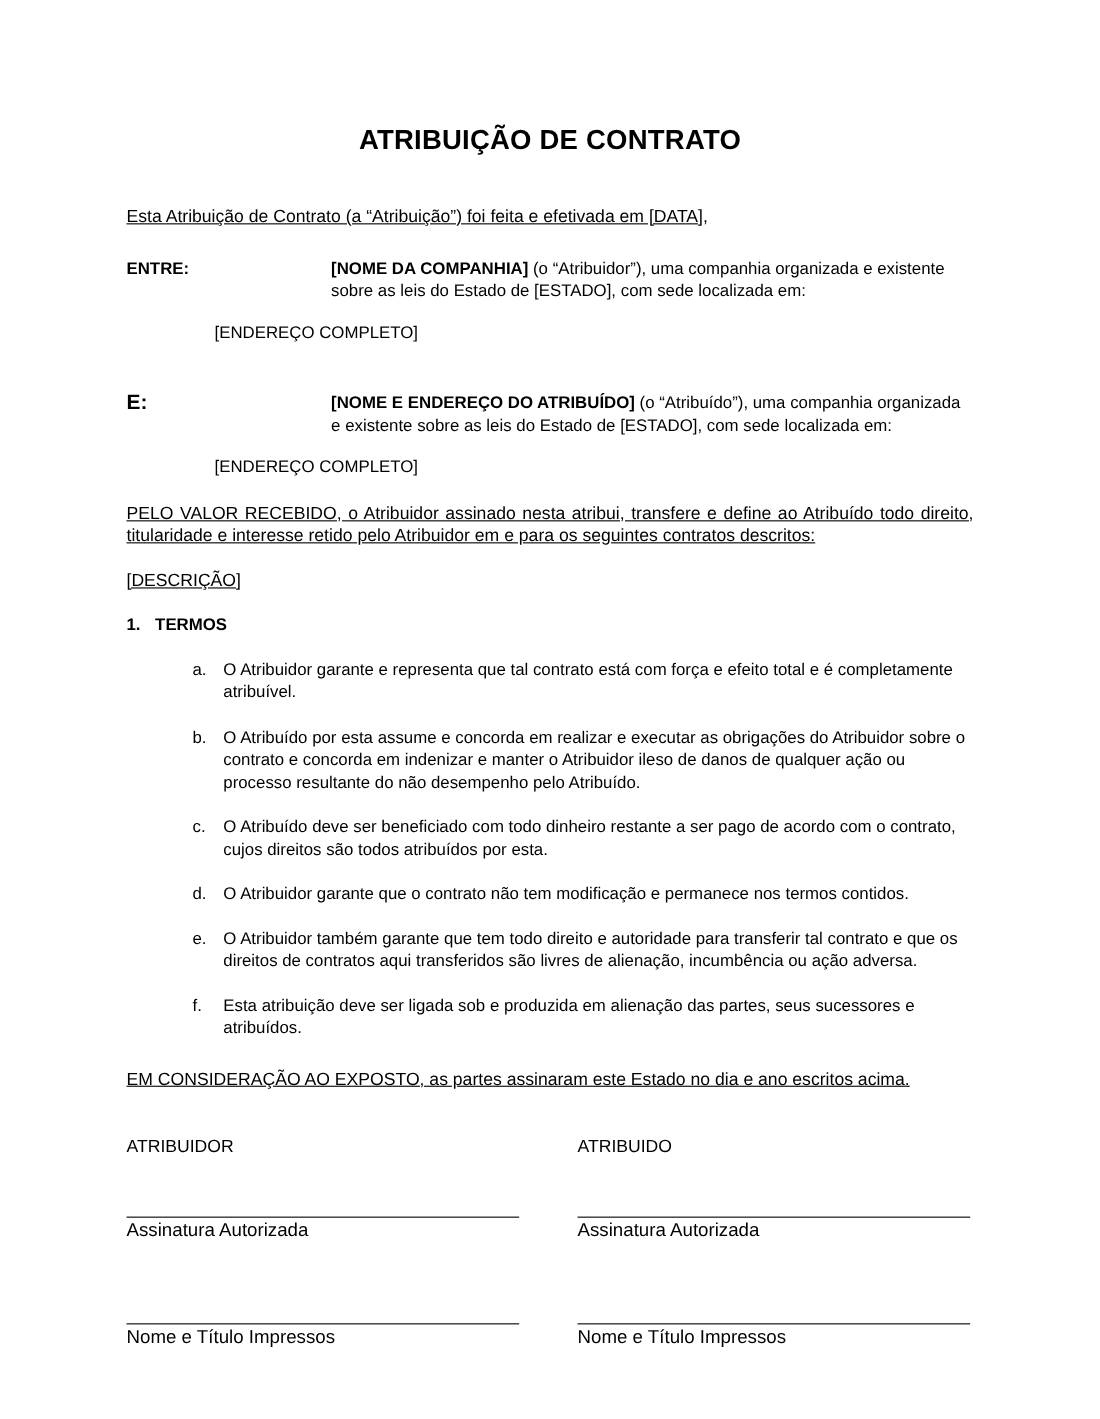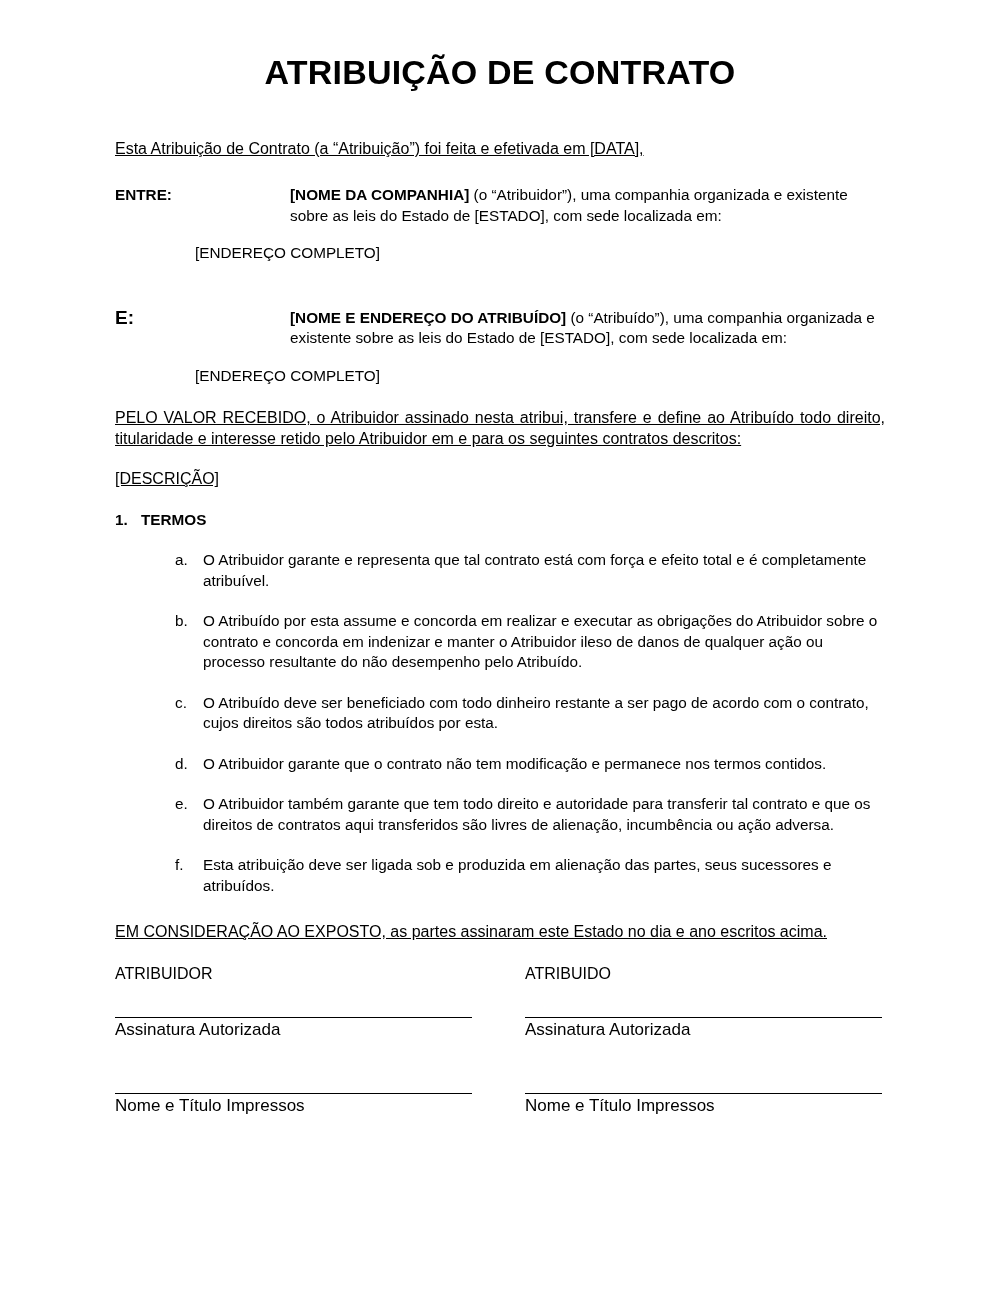--- a/index.html
+++ b/index.html
@@ -24,42 +24,43 @@
   .content {
     position: absolute;
     left: 115px;
     top: 0;
     width: 770px;
   }
 
   
   .doc-title {
     text-align: center;
-    font-size: 34px;
+    font-size: 25px;
     font-weight: bold;
     letter-spacing: 0.2px;
     margin: 0;
-    padding-top: 52px;
+    padding-top: 112px;
     line-height: 1.2;
   }
 
   
   .para {
     font-size: 16px;
     line-height: 20.5px;
     margin: 0;
     text-decoration: underline;
   }
   .para-intro { padding-top: 46px; }
   .para-justify { text-align: justify; }
 
   
   .party-row {
     display: flex;
     align-items: flex-start;
+    gap: 11px;
   }
   .party-label {
     flex: 0 0 175px;
     font-weight: bold;
     font-size: 15.3px;
     line-height: 20.5px;
   }
   .party-label.big {
     font-size: 19px;
     line-height: 20.5px;
@@ -105,20 +106,21 @@
   .alpha-item .text {
     flex: 1 1 auto;
   }
 
   
   .sig-grid {
     display: flex;
   }
   .sig-col {
     width: 357px;
+    margin-top: 20px;
   }
   .sig-col.right { margin-left: 53px; }
   .sig-line {
     border-top: 1.6px solid #000000;
     height: 0;
   }
   .sig-caption {
     font-size: 17px;
     line-height: 20.5px;
     padding-top: 2px;

